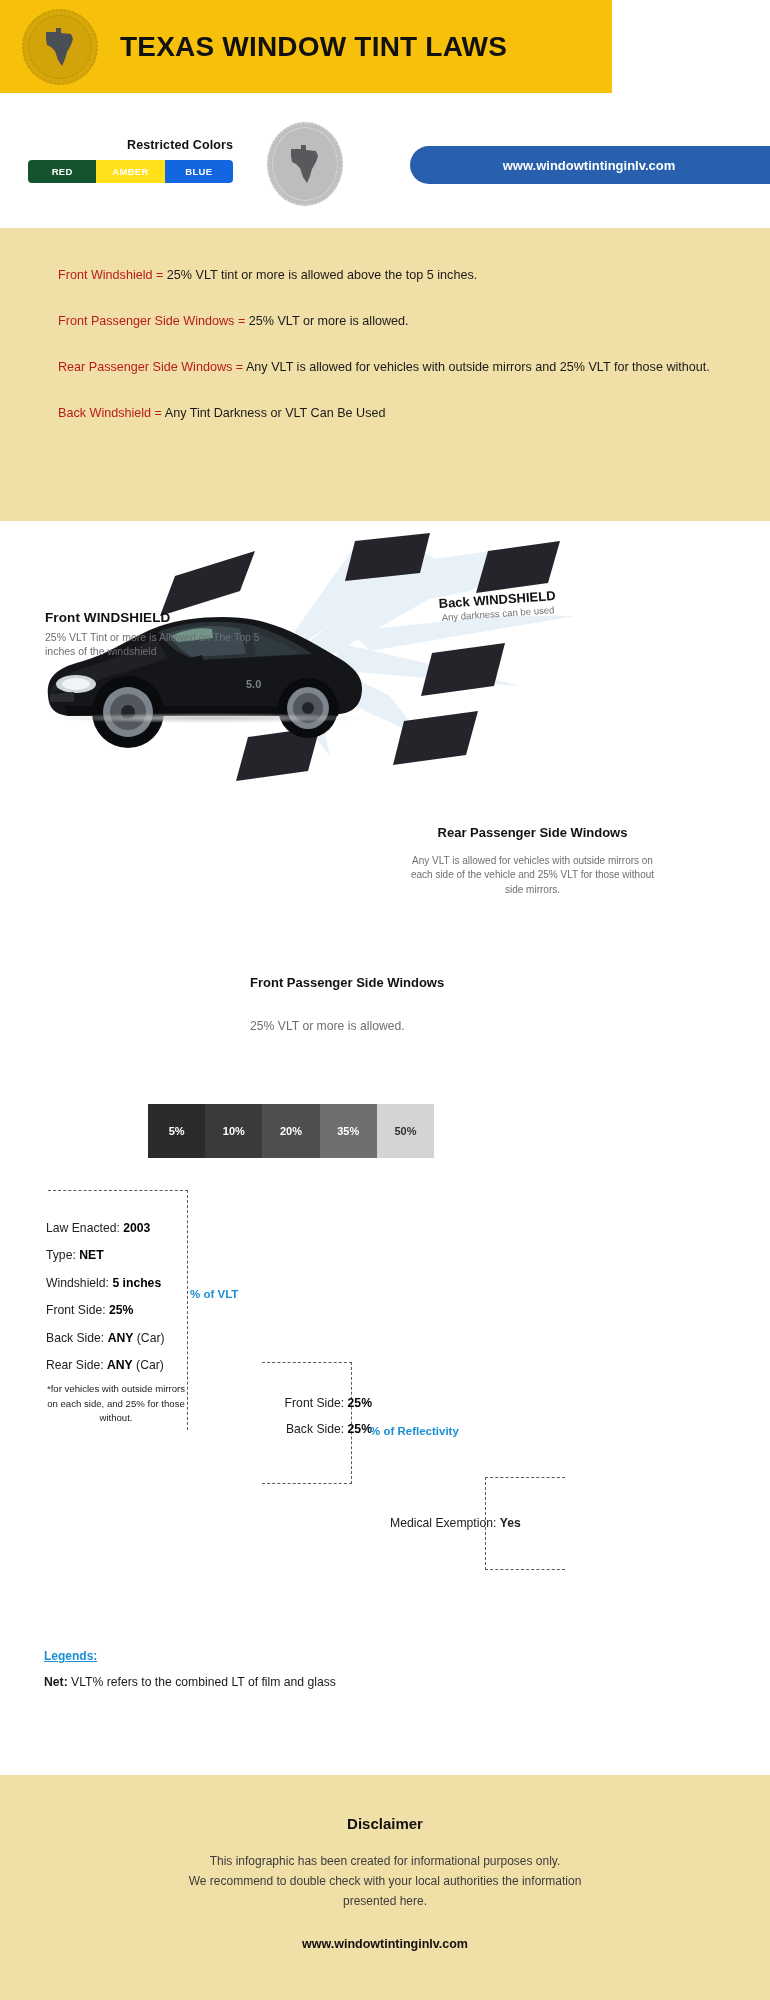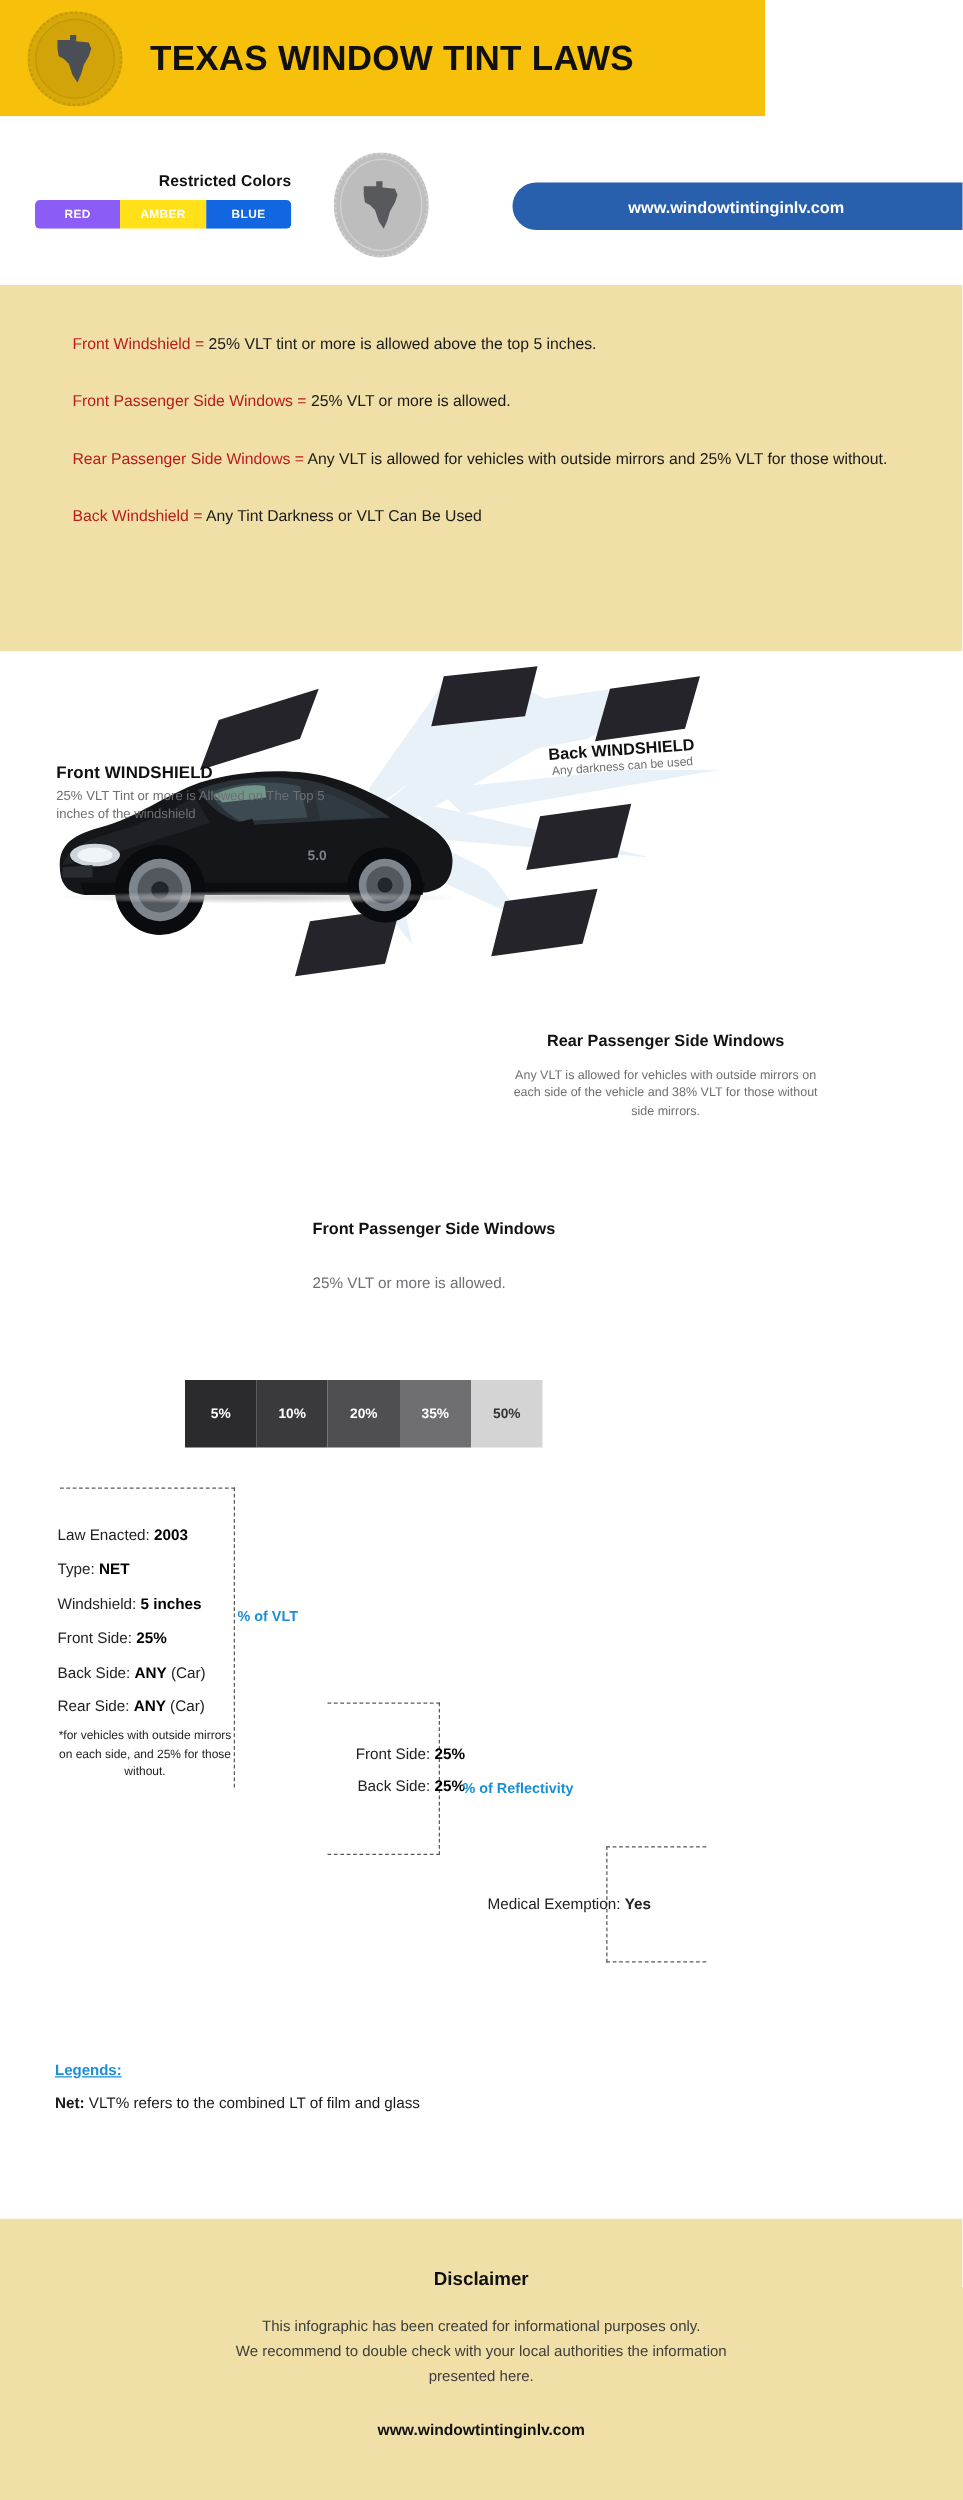--- a/index.html
+++ b/index.html
@@ -46,21 +46,21 @@
   .restricted-title {
     font-size: 12.5px; font-weight: 700; color: #111; text-align: right;
     margin-bottom: 8px; letter-spacing: .1px;
   }
   .color-pills {
     display: flex; width: 205px; height: 23px;
     border-radius: 4px; overflow: hidden;
   }
   .pill { flex: 1; display: flex; align-items: center; justify-content: center;
     font-size: 9.5px; font-weight: 700; color: #fff; letter-spacing: .3px; }
-  .pill.red { background: #8b5cf6; }
+  .pill.red { background: #14532d; }
   .pill.amber { background: #ffe019; }
   .pill.blue { background: #1266e0; }
 
   .mid-seal { position: absolute; left: 267px; top: 29px; width: 76px; height: 84px; }
   .mseal-outer { position: absolute; inset: 0; border-radius: 50%;
      background: #bfbfbf; border: 2px dotted #cfcfcf; }
   .mseal-inner { position: absolute; inset: 5px; border-radius: 50%;
      background: #bdbdbd; border: 1px solid #d2d2d2; }
   .mseal-tx { position:absolute; left:50%; top:50%; transform: translate(-50%,-50%);
      width: 40px; height: 44px; }
@@ -274,21 +274,21 @@
     <div class="lbl-sub">25% VLT Tint or more is Allowed on The Top 5 inches of the windshield</div>
   </div>
 
   <div class="bw-label">
     <div class="lbl-title">Back WINDSHIELD</div>
     <div class="lbl-sub">Any darkness can be used</div>
   </div>
 
   <div class="rp-label">
     <div class="lbl-title">Rear Passenger Side Windows</div>
-    <div class="lbl-sub">Any VLT is allowed for vehicles with outside mirrors on each side of the vehicle and 38% VLT for those without side mirrors.</div>
+    <div class="lbl-sub">Any VLT is allowed for vehicles with outside mirrors on each side of the vehicle and 25% VLT for those without side mirrors.</div>
   </div>
 
   <div class="fp-label">
     <div class="lbl-title">Front Passenger Side Windows</div>
     <div class="lbl-sub">25% VLT or more is allowed.</div>
   </div>
 
   <div class="vlt-scale">
     <div class="vlt-cell" style="background:#2b2b2d">5%</div>
     <div class="vlt-cell" style="background:#3a3a3c">10%</div>

